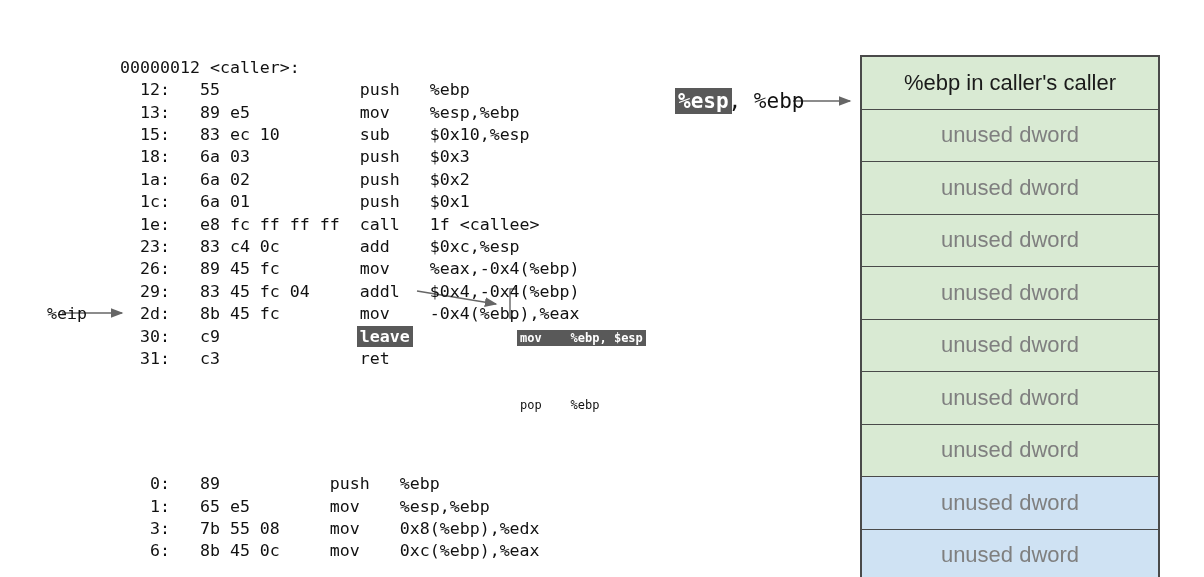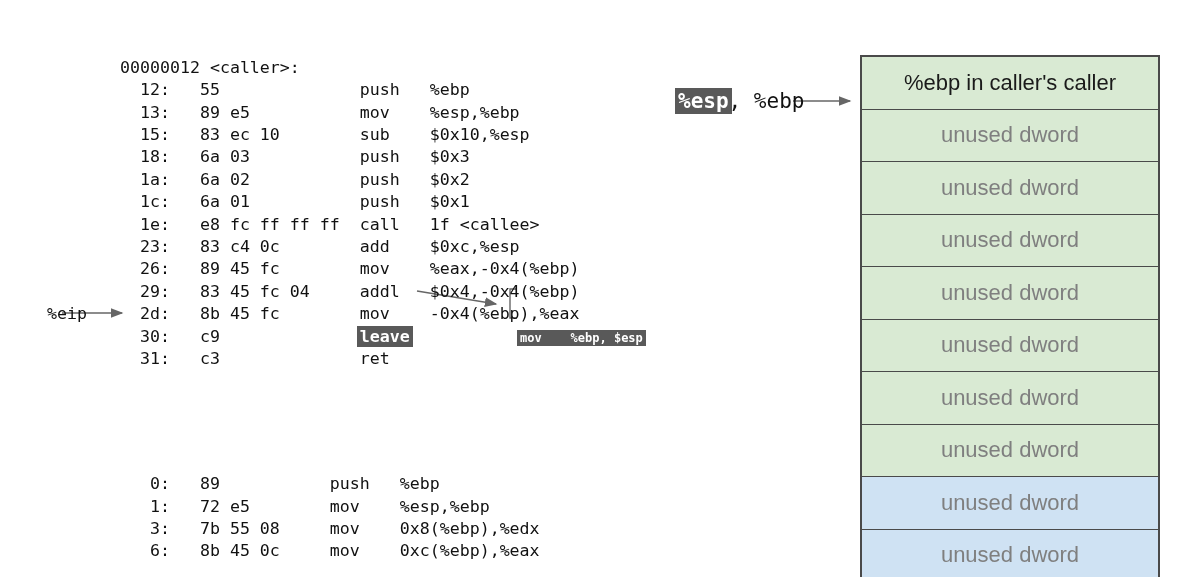--- a/index.html
+++ b/index.html
@@ -87,29 +87,30 @@
     </defs>
     <line x1="62" y1="313" x2="122" y2="313" marker-end="url(#ah)"></line>
     <line x1="793" y1="101" x2="850" y2="101" marker-end="url(#ah)"></line>
     <line x1="417" y1="291" x2="496" y2="304" marker-end="url(#ah)"></line>
     <polyline points="517,289 510,289 510,318 517,318"></polyline>
   </svg>
 
   <div class="disasm">
     <div id="caller-block"><div class="dline"><span>00000012 &lt;caller&gt;:</span></div><div class="dline"><span>  12:   55              push   %ebp</span></div><div class="dline"><span>  13:   89 e5           mov    %esp,%ebp</span></div><div class="dline"><span>  15:   83 ec 10        sub    $0x10,%esp</span></div><div class="dline"><span>  18:   6a 03           push   $0x3</span></div><div class="dline"><span>  1a:   6a 02           push   $0x2</span></div><div class="dline"><span>  1c:   6a 01           push   $0x1</span></div><div class="dline"><span>  1e:   e8 fc ff ff ff  call   1f &lt;callee&gt;</span></div><div class="dline"><span>  23:   83 c4 0c        add    $0xc,%esp</span></div><div class="dline"><span>  26:   89 45 fc        mov    %eax,-0x4(%ebp)</span></div><div class="dline"><span>  29:   83 45 fc 04     addl   $0x4,-0x4(%ebp)</span></div><div class="dline"><span>  2d:   8b 45 fc        mov    -0x4(%ebp),%eax</span></div><div class="dline"><span>  30:   c9              </span><span class="hl">leave</span></div><div class="dline"><span>  31:   c3              ret</span></div></div>
     <div class="spacer"></div>
-    <div id="callee-block"><div class="dline"><span>   0:   89           push   %ebp</span></div><div class="dline"><span>   1:   72 e5        mov    %esp,%ebp</span></div><div class="dline"><span>   3:   7b 55 08     mov    0x8(%ebp),%edx</span></div><div class="dline"><span>   6:   8b 45 0c     mov    0xc(%ebp),%eax</span></div></div>
+    <div id="callee-block"><div class="dline"><span>   0:   89           push   %ebp</span></div><div class="dline"><span>   1:   65 e5        mov    %esp,%ebp</span></div><div class="dline"><span>   3:   7b 55 08     mov    0x8(%ebp),%edx</span></div><div class="dline"><span>   6:   8b 45 0c     mov    0xc(%ebp),%eax</span></div></div>
   </div>
 
   <div class="eip">%eip</div>
 
   <div class="esp-anno"><span class="hl">%esp</span><span>, %ebp</span></div>
 
   <div class="pseudo">
     <div class="dline"><span class="hl">mov    %ebp, $esp</span></div>
+    <div class="dline"><span>pop    %ebp</span></div>
   </div>
 
   <div class="stack" id="stack-box">
       <div class="srow green primary">
         <span>%ebp in caller's caller</span>
       </div>
       <div class="srow green">
         <span>unused dword</span>
       </div>
       <div class="srow green">

